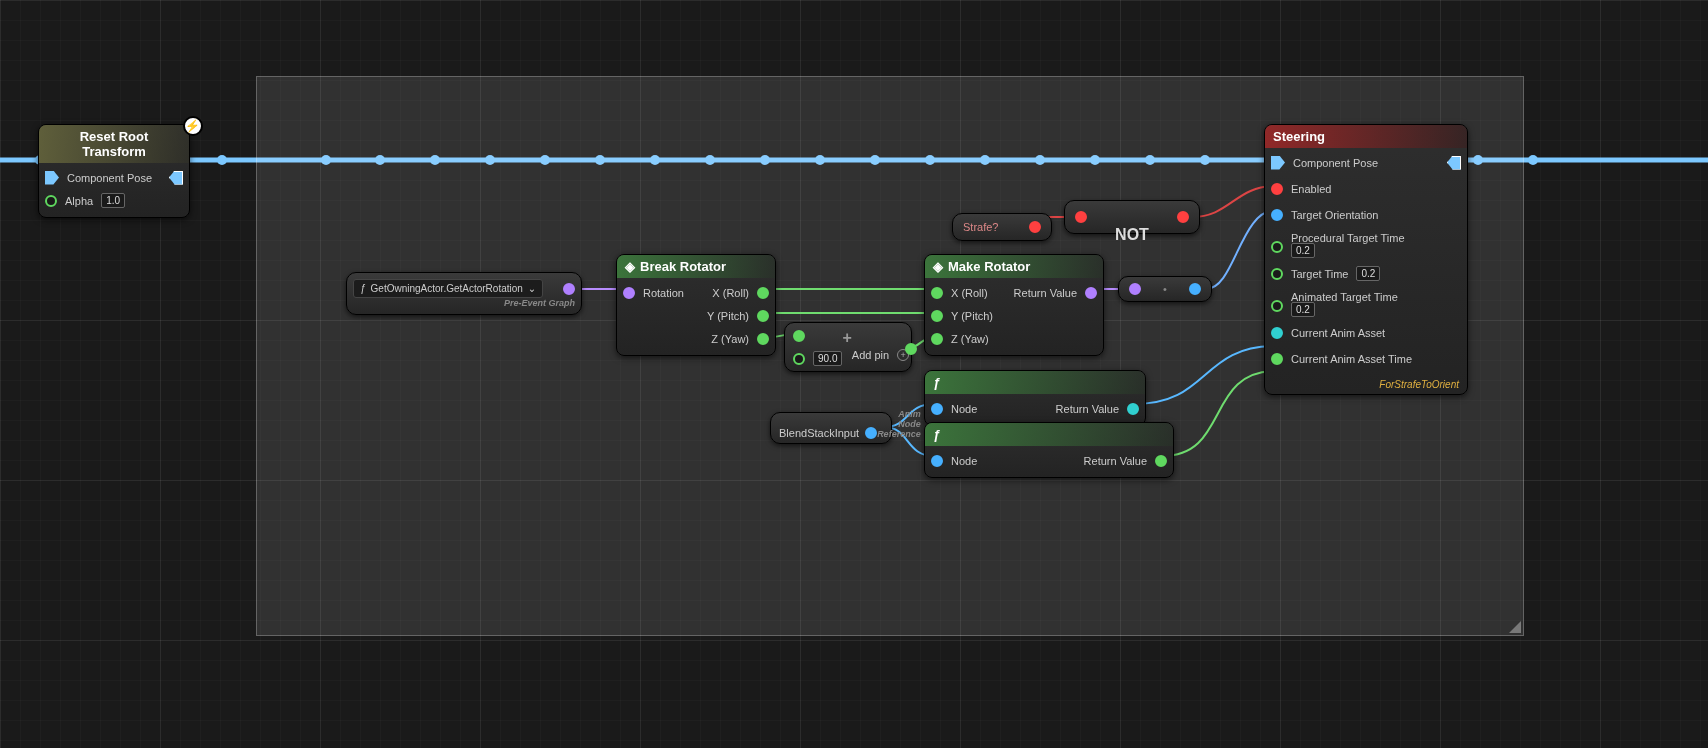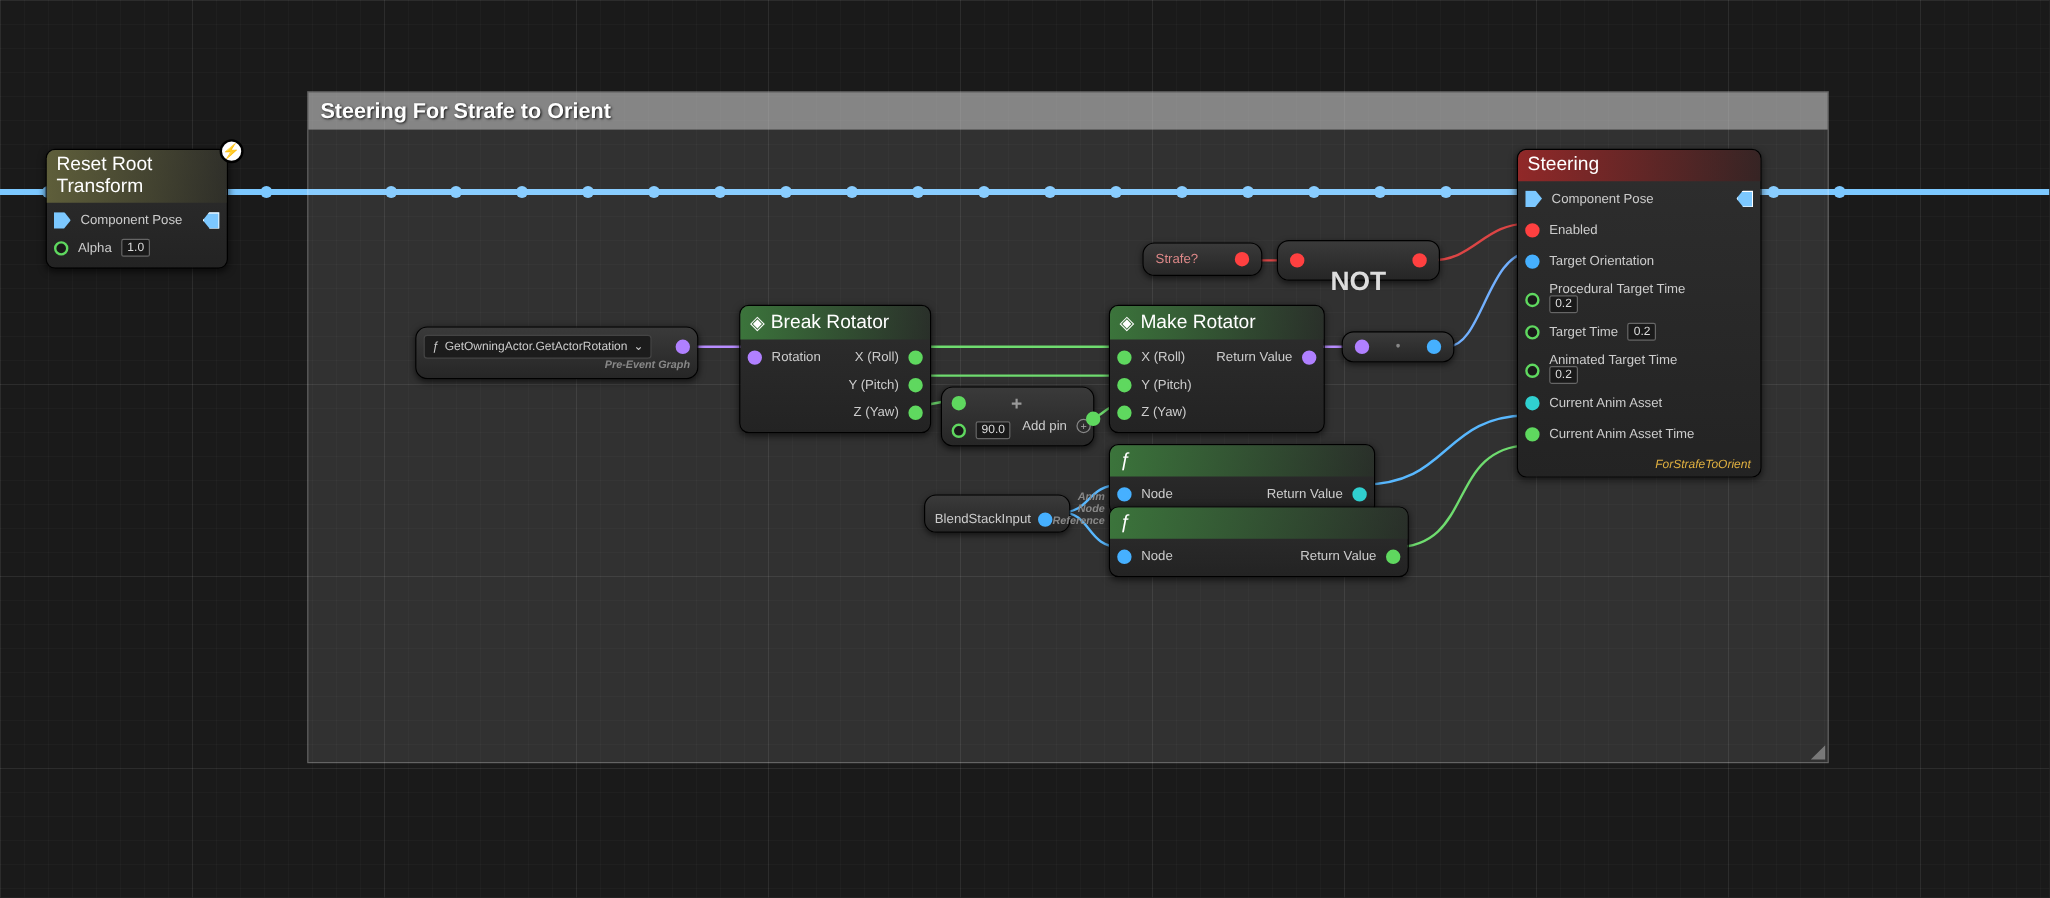--- a/index.html
+++ b/index.html
@@ -48,26 +48,27 @@
 .node {
   position: absolute;
   background: linear-gradient(#2e2e2e, #232323);
   border: 1px solid #000;
   border-radius: 8px;
   box-shadow: 0 2px 6px rgba(0,0,0,0.6);
 }
 .node-header {
   padding: 4px 8px;
   border-radius: 7px 7px 0 0;
-  font-size: 16px;
+  font-size: 13px;
   color: #fff;
-  font-weight: 400;
+  font-weight: 700;
   display: flex;
   align-items: center;
   gap: 5px;
+  text-align: center;
 }
 .hdr-green { background: linear-gradient(to right, rgba(60,120,60,0.95), rgba(40,50,40,0.6)); }
 .hdr-olive { background: linear-gradient(to right, rgba(100,100,60,0.9), rgba(50,50,40,0.6)); }
 .hdr-red   { background: linear-gradient(to right, rgba(150,40,40,0.95), rgba(60,30,30,0.6)); }
 .node-body { padding: 6px 6px 8px 6px; display:flex; justify-content:space-between; }
 .col { display:flex; flex-direction:column; gap:6px; }
 .row { display:flex; align-items:center; gap:8px; height:17px; white-space:nowrap; }
 .row.right { justify-content:flex-end; }
 .pin {
   width:12px; height:12px; border-radius:50%; border:2px solid; background:#1a1a1a;
@@ -166,21 +167,20 @@
   <path d="M 884 427 C 910 427 905 404 934 404" stroke="#46b0ff" stroke-width="2" fill="none"></path>
 
   <path d="M 884 427 C 910 427 905 456 934 456" stroke="#46b0ff" stroke-width="2" fill="none"></path>
 
   <path d="M 1134 404 C 1210 404 1200 346 1276 346" stroke="#46b0ff" stroke-width="2" fill="none"></path>
 
   <path d="M 1162 456 C 1230 456 1205 371 1276 371" stroke="#5fd85f" stroke-width="2" fill="none"></path>
 </svg>
 
 <div class="comment-box" style="left:256px; top:76px; width:1268px; height:560px;">
-  <div class="comment-title">Steering For Strafe to Orient</div>
   <div class="resize-handle"></div>
 </div>
 
 <div class="node" style="left:38px; top:124px; width:152px;">
   <div class="node-header hdr-olive">
     <span>Reset Root Transform</span>
   </div>
   <div class="node-body">
     <div class="col">
       <div class="row">
@@ -292,28 +292,28 @@
     </div>
   </div>
 </div>
 
 <div class="compact-node dark" style="left:1118px; top:276px; width:94px; height:26px; justify-content:space-between;">
   <span class="pin purple filled"></span>
   <span style="color:#888;">•</span>
   <span class="pin blue filled"></span>
 </div>
 
-<div class="compact-node dark" style="left:952px; top:202px; width:100px; height:28px; justify-content:space-between;">
+<div class="compact-node dark" style="left:952px; top:213px; width:100px; height:28px; justify-content:space-between;">
   <span style="color:#d88;">Strafe?</span>
   <span class="pin red filled"></span>
 </div>
 
 <div class="compact-node dark" style="left:1064px; top:200px; width:136px; height:34px; justify-content:space-between;">
   <span class="pin red filled"></span>
-  <span style="font-size:22px; font-weight:bold; color:#ddd;margin-top:36px;">NOT</span>
+  <span style="font-size:16px; font-weight:bold; color:#ddd;margin-top:36px;">NOT</span>
   <span class="pin red filled"></span>
 </div>
 
 <div class="compact-node dark" style="left:770px; top:412px; width:122px; height:32px; flex-direction:row; align-items:flex-end; padding:4px 8px;">
   <div style="display:flex; align-items:center; gap:6px;">
     <span>BlendStackInput</span>
     <span class="pin blue filled"></span>
   </div>
   <div class="subtext">Anim Node Reference</div>
 </div>

